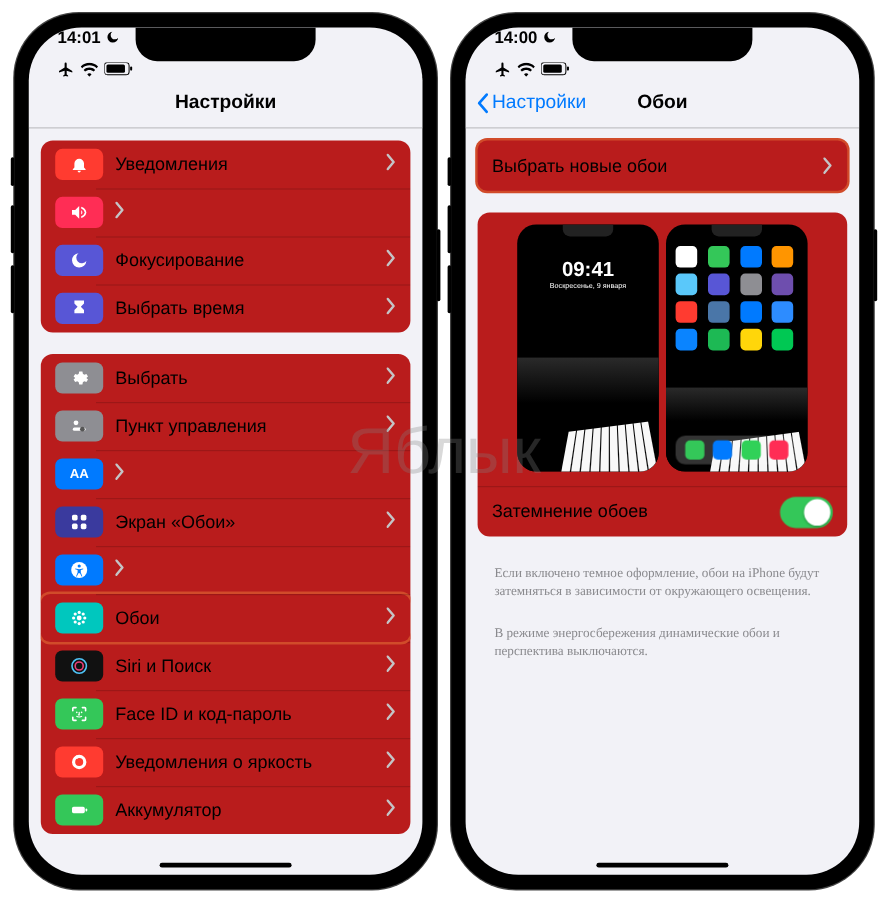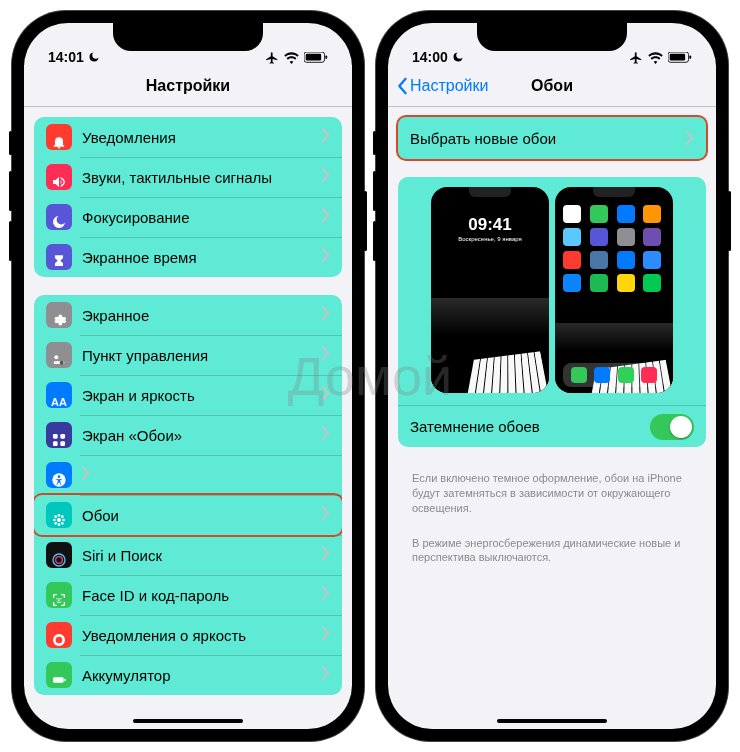--- a/index.html
+++ b/index.html
@@ -11,35 +11,35 @@
   .phone.right { left: 376px; }
   .side-btn { position: absolute; background: #000; border-radius: 2px; }
   .mute { width: 3px; height: 24px; left: -3px; top: 120px; }
   .vol1 { width: 3px; height: 40px; left: -3px; top: 160px; }
   .vol2 { width: 3px; height: 40px; left: -3px; top: 210px; }
   .pwr { width: 3px; height: 60px; right: -3px; top: 180px; }
 
   .screen { position: absolute; inset: 12px; border-radius: 44px; background: #f2f2f7; overflow: hidden; }
   .notch { position: absolute; top: 0; left: 50%; transform: translateX(-50%); width: 150px; height: 28px; background: #000; border-bottom-left-radius: 18px; border-bottom-right-radius: 18px; z-index: 10; }
 
-  .statusbar { position: absolute; top: 0; left: 0; right: 0; height: 42px; display: flex; justify-content: space-between; align-items: flex-end; padding: 0 24px; font-size: 14px; font-weight: 600; z-index: 5; }
+  .statusbar { position: absolute; top: 0; left: 0; right: 0; height: 42px; display: flex; justify-content: space-between; align-items: flex-start; padding: 0 24px; font-size: 14px; font-weight: 600; z-index: 5; flex-direction: column; }
   .status-left { display: flex; align-items: center; gap: 4px; }
   .status-right { display: flex; align-items: center; gap: 5px; }
   .status-right svg { display: block; }
 
   .navbar { position: absolute; top: 42px; left: 0; right: 0; height: 42px; display: flex; align-items: center; justify-content: center; border-bottom: 0.5px solid rgba(0,0,0,0.2); background: #f2f2f7; }
   .navbar .title { font-size: 16px; font-weight: 600; }
   .navbar .back { position: absolute; left: 8px; display: flex; align-items: center; color: #007aff; font-size: 16px; }
   .navbar .back svg { margin-right: 2px; }
 
   .content { position: absolute; top: 84px; bottom: 10px; left: 0; right: 0; overflow: hidden; padding: 10px; }
-  .group { background: #5eead4; border-radius: 10px; overflow: hidden; margin-bottom: 18px; }
+  .group { background: #b91c1c; border-radius: 10px; overflow: hidden; margin-bottom: 18px; }
   .row { display: flex; align-items: center; height: 40px; padding: 0 12px; position: relative; }
   .row + .row::before { content: ""; position: absolute; left: 46px; right: 0; top: 0; height: 0.5px; background: rgba(0,0,0,0.15); }
-  .icon { width: 26px; height: 26px; border-radius: 6px; margin-right: 10px; display: flex; align-items: flex-end; justify-content: center; color: #fff; font-size: 13px; font-weight: 700; flex-shrink: 0; }
+  .icon { width: 40px; height: 26px; border-radius: 6px; margin-right: 10px; display: flex; align-items: center; justify-content: center; color: #fff; font-size: 13px; font-weight: 700; flex-shrink: 0; }
   .row-label { flex: 1; font-size: 15px; color: #000; white-space: nowrap; overflow: hidden; text-overflow: ellipsis; }
   .chev { color: #c4c4c6; }
   .highlight { box-shadow: 0 0 0 2px #d14b2a; border-radius: 8px; position: relative; z-index: 2; }
 
   .row-plain { display: flex; align-items: center; height: 42px; padding: 16px 12px; }
   .row-plain .row-label { font-size: 15px; }
 
   .preview-box { padding: 10px 8px 12px; display: flex; justify-content: center; gap: 6px; }
   .mini-phone { width: 118px; height: 206px; border-radius: 16px; background: #000; position: relative; overflow: hidden; }
   .mini-notch { position: absolute; top: 0; left: 50%; transform: translateX(-50%); width: 42px; height: 10px; background: #222; border-bottom-left-radius: 6px; border-bottom-right-radius: 6px; }
@@ -49,31 +49,31 @@
   .keys { position: absolute; bottom: 0; right: 0; width: 80px; height: 58px; background: repeating-linear-gradient(90deg, #f8f8f8 0 7px, #000 7px 8px); transform: perspective(100px) rotateX(25deg) rotateZ(-10deg); transform-origin: bottom right; }
   .mini-grid { position: absolute; top: 18px; left: 8px; right: 8px; display: grid; grid-template-columns: repeat(4, 1fr); gap: 5px; }
   .app { width: 18px; height: 18px; border-radius: 4px; }
   .dock { position: absolute; bottom: 6px; left: 8px; right: 8px; height: 24px; background: rgba(255,255,255,0.2); border-radius: 8px; display: flex; justify-content: space-around; align-items: center; padding: 0 4px; }
   .dock .app { width: 16px; height: 16px; }
 
   .toggle-row { display: flex; align-items: center; height: 42px; padding: 0 12px; }
   .toggle { width: 44px; height: 26px; background: #34c759; border-radius: 13px; position: relative; }
   .toggle::after { content: ""; position: absolute; width: 22px; height: 22px; background: #fff; border-radius: 50%; top: 2px; right: 2px; box-shadow: 0 1px 2px rgba(0,0,0,0.3); }
 
-  .footnote { font-size: 11px; color: #8a8a8e; padding: 6px 14px 0; line-height: 1.35; }
+  .footnote { font-size: 11px; color: #8a8a8e; padding: 6px 14px 0; line-height: 1.35; font-family: Liberation Serif, serif; }
 
   .homebar { position: absolute; bottom: 6px; left: 50%; transform: translateX(-50%); width: 110px; height: 4px; background: #000; border-radius: 3px; }
 
   .watermark { position: absolute; left: 50%; top: 50%; transform: translate(-50%, -50%); font-size: 54px; color: rgba(130,130,130,0.3); font-weight: 400; letter-spacing: 0; pointer-events: none; z-index: 50; }
 </style>
 </head>
 <body>
 
 <div class="stage">
-  <div class="watermark">Домой</div>
+  <div class="watermark">Яблык</div>
 
   <div class="phone left">
     <div class="side-btn mute"></div>
       <div class="side-btn vol1"></div>
       <div class="side-btn vol2"></div>
       <div class="side-btn pwr"></div>
     <div class="screen">
       <div class="notch"></div>
       <div class="statusbar">
         <div class="status-left">
@@ -111,21 +111,20 @@
               <span class="chev"><svg width="8" height="14" viewBox="0 0 8 14">
                   <path fill="none" stroke="#c4c4c6" stroke-width="2" stroke-linecap="round" stroke-linejoin="round" d="M1 1l5 6-5 6"></path>
                 </svg></span>
             </div>
             <div class="row">
               <div class="icon" style="background: rgb(255, 45, 85);">
                 <svg width="16" height="16" viewBox="0 0 24 24">
                   <path fill="#fff" d="M3 9v6h4l5 5V4L7 9H3zm13 3a3 3 0 00-1.5-2.6v5.2A3 3 0 0016 12zm-1.5-7v2.1A7 7 0 0119 12a7 7 0 01-4.5 4.9V19A9 9 0 0021 12a9 9 0 00-6.5-7z"></path>
                 </svg>
               </div>
-              <span class="row-label">Звуки, тактильные сигналы</span>
               <span class="chev"><svg width="8" height="14" viewBox="0 0 8 14">
                   <path fill="none" stroke="#c4c4c6" stroke-width="2" stroke-linecap="round" stroke-linejoin="round" d="M1 1l5 6-5 6"></path>
                 </svg></span>
             </div>
             <div class="row">
               <div class="icon" style="background: rgb(88, 86, 214);">
                 <svg width="16" height="16" viewBox="0 0 24 24">
                   <path fill="#fff" d="M21 12.8A9 9 0 1111.2 3a7 7 0 109.8 9.8z"></path>
                 </svg>
               </div>
@@ -133,34 +132,34 @@
               <span class="chev"><svg width="8" height="14" viewBox="0 0 8 14">
                   <path fill="none" stroke="#c4c4c6" stroke-width="2" stroke-linecap="round" stroke-linejoin="round" d="M1 1l5 6-5 6"></path>
                 </svg></span>
             </div>
             <div class="row">
               <div class="icon" style="background: rgb(88, 86, 214);">
                 <svg width="16" height="16" viewBox="0 0 24 24">
                   <path fill="#fff" d="M6 2v4l4 4-4 4v4h12v-4l-4-4 4-4V2H6z"></path>
                 </svg>
               </div>
-              <span class="row-label">Экранное время</span>
+              <span class="row-label">Выбрать время</span>
               <span class="chev"><svg width="8" height="14" viewBox="0 0 8 14">
                   <path fill="none" stroke="#c4c4c6" stroke-width="2" stroke-linecap="round" stroke-linejoin="round" d="M1 1l5 6-5 6"></path>
                 </svg></span>
             </div>
           </div>
         <div class="group" id="lg2">
             <div class="row">
               <div class="icon" style="background: rgb(142, 142, 147);">
                 <svg width="16" height="16" viewBox="0 0 24 24">
                   <path fill="#fff" d="M12 8a4 4 0 100 8 4 4 0 000-8zm9 4l2-2-2-3-2.6.9a8 8 0 00-1.7-1L16 4h-4l-.7 2.9a8 8 0 00-1.7 1L7 7 5 10l2 2-2 2 2 3 2.6-.9a8 8 0 001.7 1L12 20h4l.7-2.9a8 8 0 001.7-1L21 17l2-3-2-2z"></path>
                 </svg>
               </div>
-              <span class="row-label">Экранное</span>
+              <span class="row-label">Выбрать</span>
               <span class="chev"><svg width="8" height="14" viewBox="0 0 8 14">
                   <path fill="none" stroke="#c4c4c6" stroke-width="2" stroke-linecap="round" stroke-linejoin="round" d="M1 1l5 6-5 6"></path>
                 </svg></span>
             </div>
             <div class="row">
               <div class="icon" style="background: rgb(142, 142, 147);">
                 <svg width="16" height="16" viewBox="0 0 24 24">
                   <circle cx="8" cy="8" r="3" fill="#fff"></circle>
                   <rect x="4" y="14" width="16" height="4" rx="2" fill="#fff"></rect>
                   <circle cx="16" cy="16" r="3" fill="#555"></circle>
@@ -168,21 +167,20 @@
               </div>
               <span class="row-label">Пункт управления</span>
               <span class="chev"><svg width="8" height="14" viewBox="0 0 8 14">
                   <path fill="none" stroke="#c4c4c6" stroke-width="2" stroke-linecap="round" stroke-linejoin="round" d="M1 1l5 6-5 6"></path>
                 </svg></span>
             </div>
             <div class="row">
               <div class="icon" style="background: rgb(0, 122, 255);">
                 <span style="color:#fff;font-size:11px;font-weight:700;">AA</span>
               </div>
-              <span class="row-label">Экран и яркость</span>
               <span class="chev"><svg width="8" height="14" viewBox="0 0 8 14">
                   <path fill="none" stroke="#c4c4c6" stroke-width="2" stroke-linecap="round" stroke-linejoin="round" d="M1 1l5 6-5 6"></path>
                 </svg></span>
             </div>
             <div class="row">
               <div class="icon" style="background: rgb(58, 58, 158);">
                 <svg width="16" height="16" viewBox="0 0 24 24">
                   <rect x="3" y="3" width="7" height="7" rx="2" fill="#fff"></rect>
                   <rect x="14" y="3" width="7" height="7" rx="2" fill="#fff"></rect>
                   <rect x="3" y="14" width="7" height="7" rx="2" fill="#fff"></rect>
@@ -372,18 +370,18 @@
               </div>
             </div>
           </div>
           <div class="toggle-row" style="border-top:0.5px solid rgba(0,0,0,0.15);">
             <span class="row-label">Затемнение обоев</span>
             <div class="toggle"></div>
           </div>
         </div>
 
         <div class="footnote">Если включено темное оформление, обои на iPhone будут затемняться в зависимости от окружающего освещения.</div>
-        <div class="footnote" style="margin-top:14px;">В режиме энергосбережения динамические новые и перспектива выключаются.</div>
+        <div class="footnote" style="margin-top:14px;">В режиме энергосбережения динамические обои и перспектива выключаются.</div>
       </div>
       <div class="homebar"></div>
     </div>
   </div>
 </div>
 
 </body></html>

